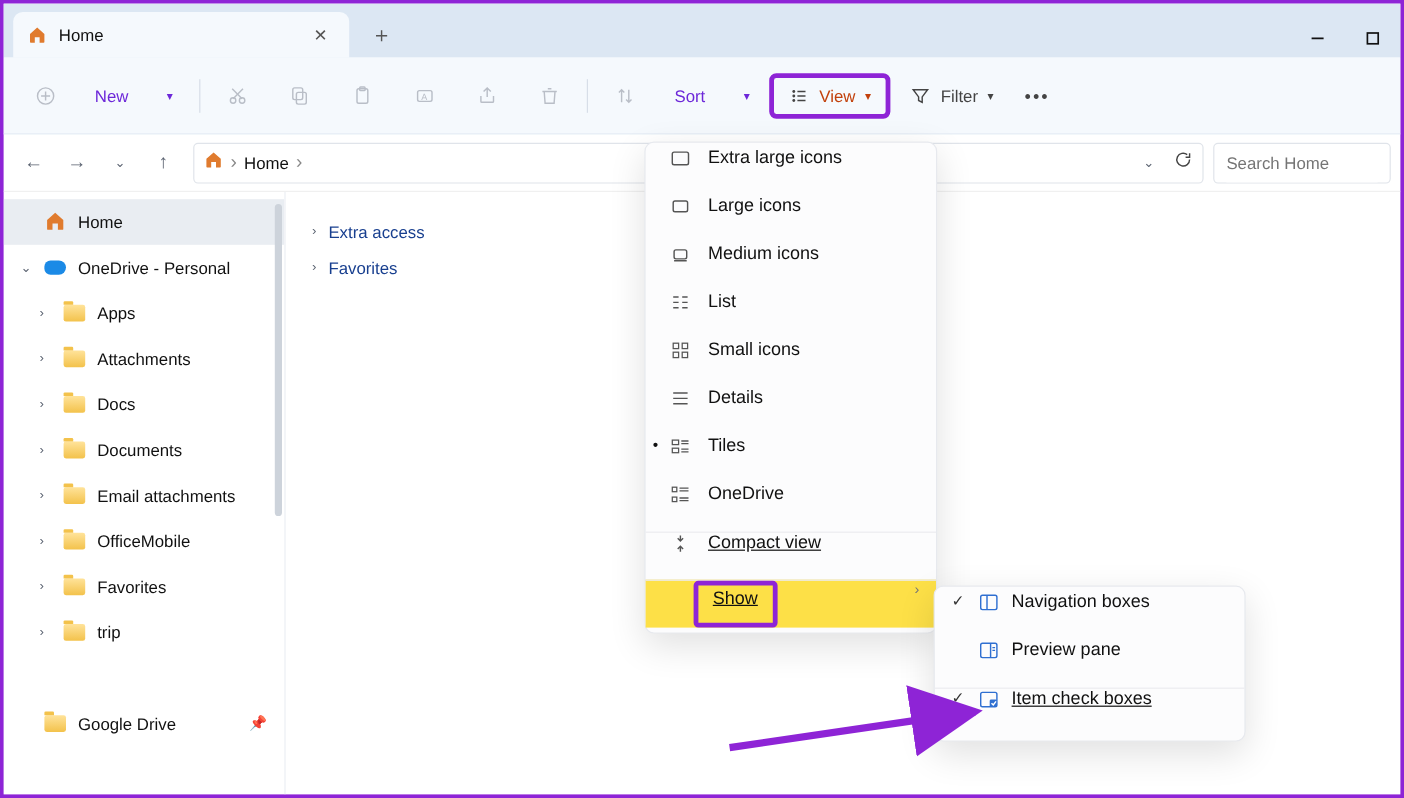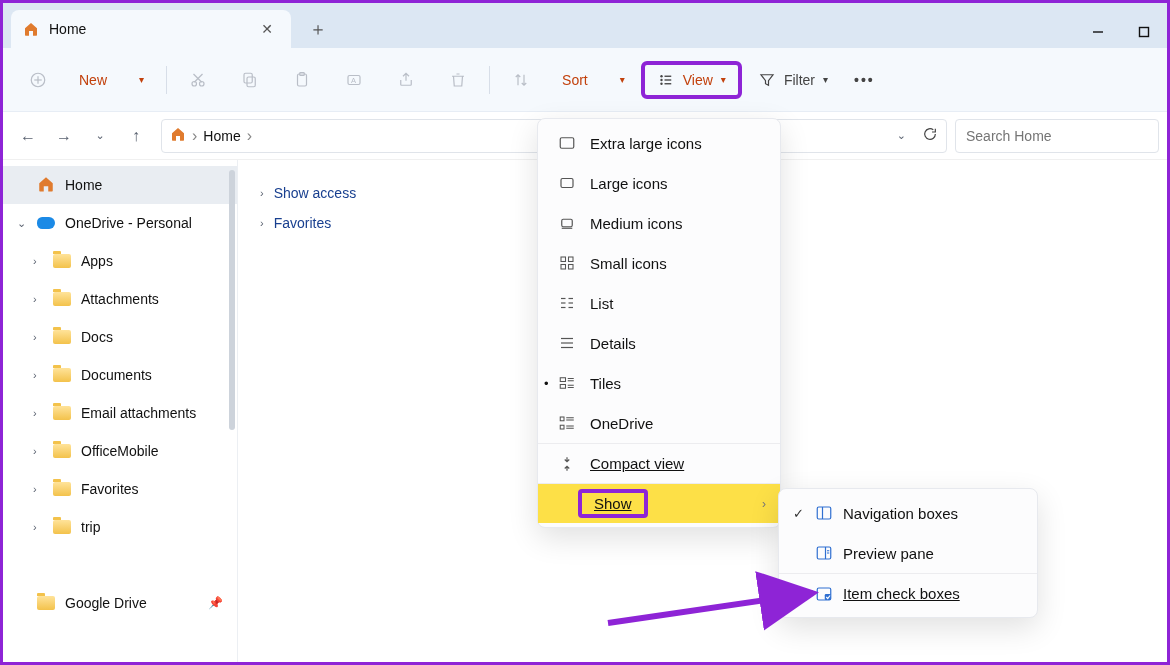--- a/index.html
+++ b/index.html
@@ -25,21 +25,21 @@
 .tb-more { letter-spacing: 2px; font-weight: bold; }
 
 
 .navrow { height: 48px; display: flex; align-items: center; padding: 0 8px; gap: 2px; border-bottom: 1px solid #f0f0f0; }
 .nav-arrow { width: 34px; height: 34px; display: flex; align-items: center; justify-content: center; color: #5a6270; border-radius: 4px; }
 .addr { flex: 1; height: 34px; border: 1px solid #e0e4ea; border-radius: 4px; display: flex; align-items: center; padding: 0 8px; gap: 6px; margin: 0 6px; min-width: 0; }
 .addr .bc { font-size: 14px; color: #111; }
 .addr .sep { color: #888; }
 .addr-spacer { flex: 1; }
 .addr-drop { color: #5a6270; }
-.search { width: 204px; height: 34px; border: 1px solid #e0e4ea; border-radius: 4px; padding: 0 10px; font-size: 14px; color: #666; display: flex; }
+.search { width: 148px; height: 34px; border: 1px solid #e0e4ea; border-radius: 4px; padding: 0 10px; font-size: 14px; color: #666; display: flex; }
 .search input { border: none; outline: none; width: 100%; font-size: 14px; color: #333; }
 
 
 .body { display: flex; height: calc(100% - 45px - 64px - 48px); }
 .sidebar { width: 235px; border-right: 1px solid #eceff3; padding-top: 6px; overflow: hidden; position: relative; }
 .side-item { height: 38px; display: flex; align-items: center; padding-left: 34px; font-size: 14px; color: #111; gap: 10px; cursor: pointer; }
 .side-item.lv2 { padding-left: 50px; }
 .side-item.active { background: #e9edf2; }
 .side-caret { position: absolute; left: 14px; color: #5a6270; font-size: 11px; }
 .side-item.lv1 .side-caret { left: 14px; }
@@ -49,39 +49,39 @@
 .onedrive-ic { width: 18px; height: 12px; background: #1b8ae6; border-radius: 6px 7px 7px 6px; position: relative; }
 .pin { color: #8a8f98; margin-left: auto; margin-right: 14px; font-size: 12px; }
 .sidebar-scroll { position:absolute; right:2px; top:10px; width:6px; height:260px; background:#cdd3db; border-radius:3px; }
 
 .content { flex: 1; padding: 18px 22px; font-size: 14px; }
 .content-row { height: 30px; display: flex; align-items: center; gap: 10px; color: #183f8f; cursor: pointer; }
 .content-row .caret { color: #5a6270; font-size: 11px; }
 
 
 .menu { position: absolute; left: 534px; top: 115px; width: 244px; background: #fcfcfd; border: 1px solid #e7e9ee; border-radius: 8px; box-shadow: 0 10px 30px rgba(0,0,0,0.12); padding: 4px 0; }
-.menu-item { height: 40px; display: flex; align-items: center; padding-left: 52px; font-size: 15px; color: #111; position: relative; cursor: pointer; }
+.menu-item { height: 40px; display: flex; padding-left: 52px; font-size: 15px; color: #111; position: relative; cursor: pointer; }
 .menu-item .mic { position: absolute; left: 20px; width: 18px; height: 18px; color: #555; display:flex; align-items:center; justify-content:center;}
 .menu-item.divtop { border-top: 1px solid #ececef; text-decoration: underline; }
 .menu-item .bullet { position: absolute; left: 6px; font-size: 13px; }
 .menu-item.hl { background: #fde047; }
 .menu-item.show-hl .show-box { border: 4px solid #8e24d6; padding: 2px 12px; border-radius: 4px; margin-left: -12px; }
 .menu-item .sub-arrow { position: absolute; right: 14px; color: #777; font-size: 12px; }
 
 
 .submenu { position: absolute; left: 775px; top: 485px; width: 260px; background: #fcfcfd; border: 1px solid #e7e9ee; border-radius: 8px; box-shadow: 0 10px 30px rgba(0,0,0,0.12); padding: 4px 0; }
 .submenu .menu-item { padding-left: 64px; }
 .submenu .menu-item .chk { position: absolute; left: 14px; color: #333; font-size: 13px; }
 .submenu .menu-item .mic { left: 36px; }
 .submenu .menu-item.divtop { border-top: 1px solid #ececef; }
 
 
 .arrow-anno { position: absolute; left: 600px; top: 560px; pointer-events: none; }
 
-.muted { color: #c2410c; gap: 32px; }
+.muted { color: #6d28d9; gap: 32px; }
 </style>
 </head>
 <body>
 
 <div class="titlebar">
   <div class="tab">
     <span class="tab-icon">
       <svg viewBox="0 0 24 24">
           <path fill="#e07b2e" d="M3 11l9-8 9 8v10a1 1 0 0 1-1 1h-5v-7h-6v7H4a1 1 0 0 1-1-1z"></path>
         </svg>
@@ -267,21 +267,21 @@
       <span class="folder-ic"></span>
       <span>Google Drive</span>
       <span class="pin">📌</span>
     </div>
     <div class="sidebar-scroll"></div>
   </div>
 
   <div class="content">
     <div class="content-row">
         <span class="caret">›</span>
-        <span>Show access</span>
+        <span>Extra access</span>
       </div>
     <div class="content-row">
         <span class="caret">›</span>
         <span>Favorites</span>
       </div>
   </div>
 </div>
 
 <div class="menu">
   <div class="menu-item">
@@ -301,44 +301,44 @@
       <span>Large icons</span>
     </div>
   <div class="menu-item">
       <span class="mic">
         <svg width="18" height="18" viewBox="0 0 24 24">
           <rect x="5" y="7" width="14" height="10" rx="2" fill="none" stroke="#555" stroke-width="1.6"></rect>
           <line x1="5" y1="19" x2="19" y2="19" stroke="#555" stroke-width="1.6"></line>
         </svg>
       </span>
       <span>Medium icons</span>
-    </div>
-  <div class="menu-item">
-      <span class="mic">
-        <svg width="18" height="18" viewBox="0 0 24 24">
-          <rect x="4" y="4" width="6" height="6" fill="none" stroke="#555" stroke-width="1.4"></rect>
-          <rect x="14" y="4" width="6" height="6" fill="none" stroke="#555" stroke-width="1.4"></rect>
-          <rect x="4" y="14" width="6" height="6" fill="none" stroke="#555" stroke-width="1.4"></rect>
-          <rect x="14" y="14" width="6" height="6" fill="none" stroke="#555" stroke-width="1.4"></rect>
-        </svg>
-      </span>
-      <span>Small icons</span>
     </div>
   <div class="menu-item">
       <span class="mic">
         <svg width="18" height="18" viewBox="0 0 24 24">
           <line x1="4" y1="6" x2="10" y2="6" stroke="#555" stroke-width="1.6"></line>
           <line x1="4" y1="12" x2="10" y2="12" stroke="#555" stroke-width="1.6"></line>
           <line x1="4" y1="18" x2="10" y2="18" stroke="#555" stroke-width="1.6"></line>
           <line x1="14" y1="6" x2="20" y2="6" stroke="#555" stroke-width="1.6"></line>
           <line x1="14" y1="12" x2="20" y2="12" stroke="#555" stroke-width="1.6"></line>
           <line x1="14" y1="18" x2="20" y2="18" stroke="#555" stroke-width="1.6"></line>
         </svg>
       </span>
       <span>List</span>
+    </div>
+  <div class="menu-item">
+      <span class="mic">
+        <svg width="18" height="18" viewBox="0 0 24 24">
+          <rect x="4" y="4" width="6" height="6" fill="none" stroke="#555" stroke-width="1.4"></rect>
+          <rect x="14" y="4" width="6" height="6" fill="none" stroke="#555" stroke-width="1.4"></rect>
+          <rect x="4" y="14" width="6" height="6" fill="none" stroke="#555" stroke-width="1.4"></rect>
+          <rect x="14" y="14" width="6" height="6" fill="none" stroke="#555" stroke-width="1.4"></rect>
+        </svg>
+      </span>
+      <span>Small icons</span>
     </div>
   <div class="menu-item">
       <span class="mic">
         <svg width="18" height="18" viewBox="0 0 24 24">
           <line x1="4" y1="6" x2="20" y2="6" stroke="#555" stroke-width="1.6"></line>
           <line x1="4" y1="12" x2="20" y2="12" stroke="#555" stroke-width="1.6"></line>
           <line x1="4" y1="18" x2="20" y2="18" stroke="#555" stroke-width="1.6"></line>
         </svg>
       </span>
       <span>Details</span>

